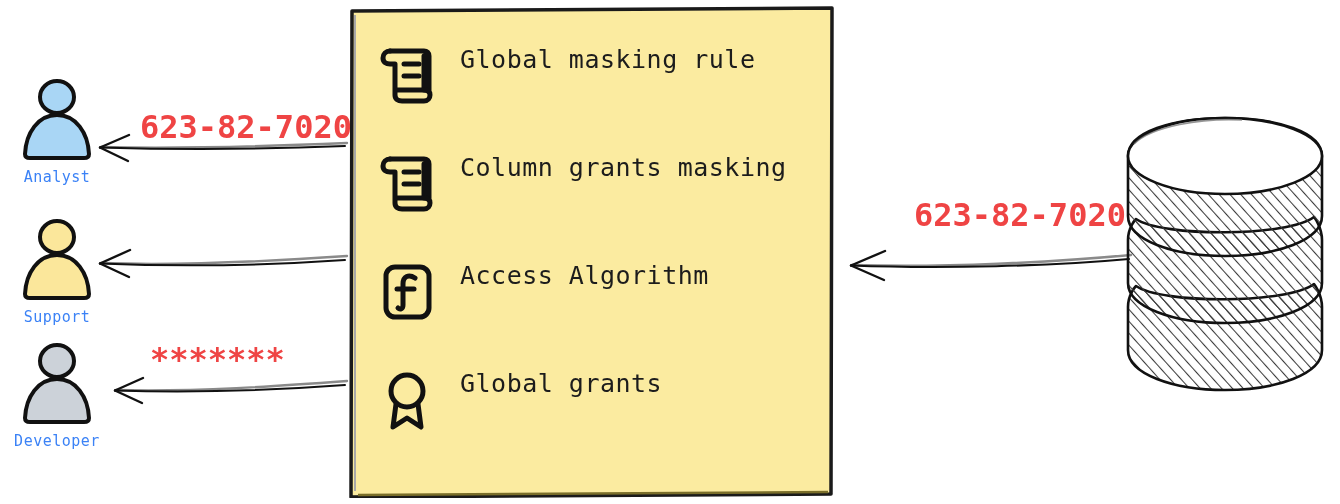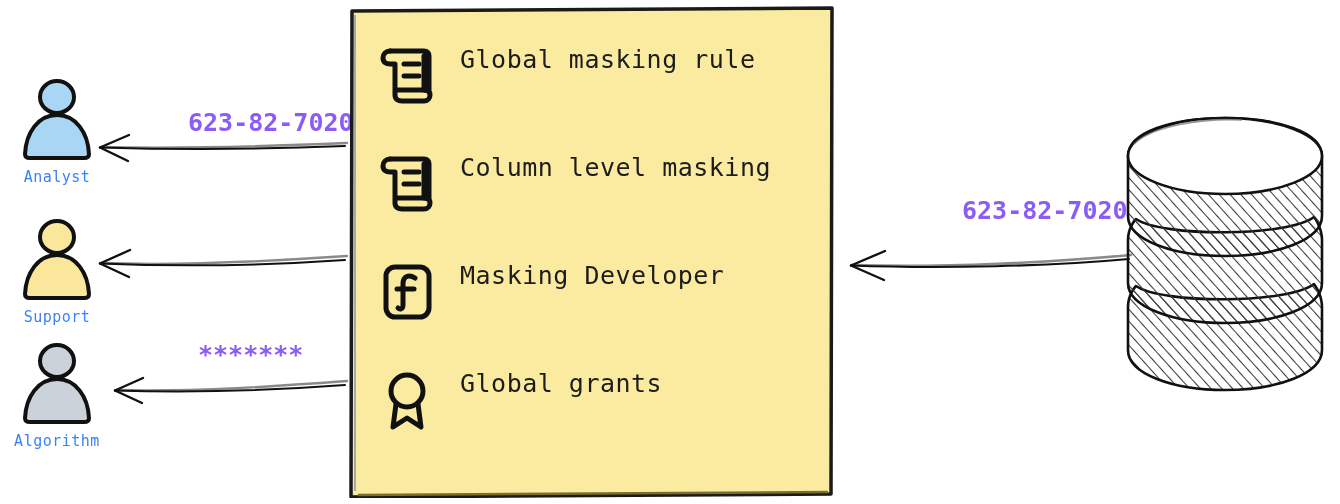--- a/index.html
+++ b/index.html
@@ -43,26 +43,25 @@
     white-space: nowrap;
   }
   #actor-analyst  { left: 2px;  top: 76px; }
   #actor-support  { left: 2px;  top: 216px; text-align: center; }
   #actor-developer{ left: 2px;  top: 340px; }
 
   
   .flow-label {
     position: absolute;
     font-family: "DejaVu Sans Mono", "Liberation Mono", monospace;
-    font-size: 25px;
+    font-size: 32px;
     font-weight: 700;
-    color: #8b5cf6;
+    color: #ef4444;
     letter-spacing: 0px;
     white-space: nowrap;
-    margin-left: 48px;
   }
   #flow-label-analyst   { left: 140px; top: 108px; }
   #flow-label-support   { left: 148px; top: 216px; }
   #flow-label-developer { left: 150px; top: 340px; }
   #flow-label-source    { left: 914px; top: 196px; }
 
   
   .arrow-svg {
     position: absolute;
     overflow: visible;
@@ -155,21 +154,21 @@
     <path d="M250 14 C178 19 90 21 5 17.5" fill="none" stroke="#111" stroke-width="2" stroke-linecap="round"></path>
     <path d="M5 17.5 L35 4" fill="none" stroke="#111" stroke-width="2.4" stroke-linecap="round"></path>
     <path d="M5 17.5 L34 31" fill="none" stroke="#111" stroke-width="2.4" stroke-linecap="round"></path>
   </svg>
 
   <div class="actor" id="actor-developer">
     <svg class="actor-figure" viewBox="0 0 86 96">
       <ellipse cx="43" cy="21" rx="17" ry="16" fill="#CCD2D9" stroke="#111" stroke-width="4"></ellipse>
       <path d="M43 39 C24 39 12 57 11 78 C11 81 13 82 16 82 L70 82 C73 82 75 81 75 78 C74 57 62 39 43 39 Z" fill="#CCD2D9" stroke="#111" stroke-width="4" stroke-linejoin="round"></path>
     </svg>
-    <div class="actor-label">Algorithm</div>
+    <div class="actor-label">Developer</div>
   </div>
 
   <div class="flow-label" id="flow-label-developer">*******</div>
 
   <svg class="arrow-svg" id="arrow-developer" width="240" height="34" viewBox="0 0 240 34">
     <path d="M237 9 C170 14 86 20 6 18" fill="none" stroke="#8a8a8a" stroke-width="2.4" stroke-linecap="round"></path>
     <path d="M235 13 C168 18 84 21 5 18.5" fill="none" stroke="#111" stroke-width="2" stroke-linecap="round"></path>
     <path d="M5 18.5 L33 6" fill="none" stroke="#111" stroke-width="2.4" stroke-linecap="round"></path>
     <path d="M5 18.5 L32 31" fill="none" stroke="#111" stroke-width="2.4" stroke-linecap="round"></path>
   </svg>
@@ -193,30 +192,30 @@
         <span class="panel-item-label">Global masking rule</span>
       </div>
 
       <div class="panel-item">
         <svg class="panel-item-icon" viewBox="0 0 58 62">
           <path d="M12 6 L46 6 C49 6 51 8 51 11 L51 45 L46 45 L46 11" fill="none" stroke="#111" stroke-width="5" stroke-linecap="round" stroke-linejoin="round"></path>
           <path d="M12 6 C8 6 5 9 5 13 C5 17 8 19 12 19 L17 19 L17 50 C17 54 20 56 24 56 L46 56 C50 56 52 53 52 50 C52 47 50 45 46 45 L17 45" fill="none" stroke="#111" stroke-width="5" stroke-linecap="round" stroke-linejoin="round"></path>
           <path d="M26 19 L41 19" stroke="#111" stroke-width="5" stroke-linecap="round"></path>
           <path d="M26 31 L41 31" stroke="#111" stroke-width="5" stroke-linecap="round"></path>
         </svg>
-        <span class="panel-item-label">Column level masking</span>
+        <span class="panel-item-label">Column grants masking</span>
       </div>
 
       <div class="panel-item">
         <svg class="panel-item-icon" viewBox="0 0 58 62">
           <rect x="8" y="6" width="43" height="50" rx="9" ry="9" fill="none" stroke="#111" stroke-width="5"></rect>
           <path d="M37 17 C31 13 25 15 25 23 L25 44 C25 48 22 49 20 47" fill="none" stroke="#111" stroke-width="5" stroke-linecap="round"></path>
           <path d="M19 28 L36 28" stroke="#111" stroke-width="5" stroke-linecap="round"></path>
         </svg>
-        <span class="panel-item-label">Masking Developer</span>
+        <span class="panel-item-label">Access Algorithm</span>
       </div>
 
       <div class="panel-item">
         <svg class="panel-item-icon" viewBox="0 0 58 62">
           <circle cx="29" cy="22" r="16" fill="none" stroke="#111" stroke-width="5"></circle>
           <path d="M18 35 L15 58 L29 49 L43 58 L40 35" fill="none" stroke="#111" stroke-width="5" stroke-linecap="round" stroke-linejoin="round"></path>
         </svg>
         <span class="panel-item-label">Global grants</span>
       </div>
 

